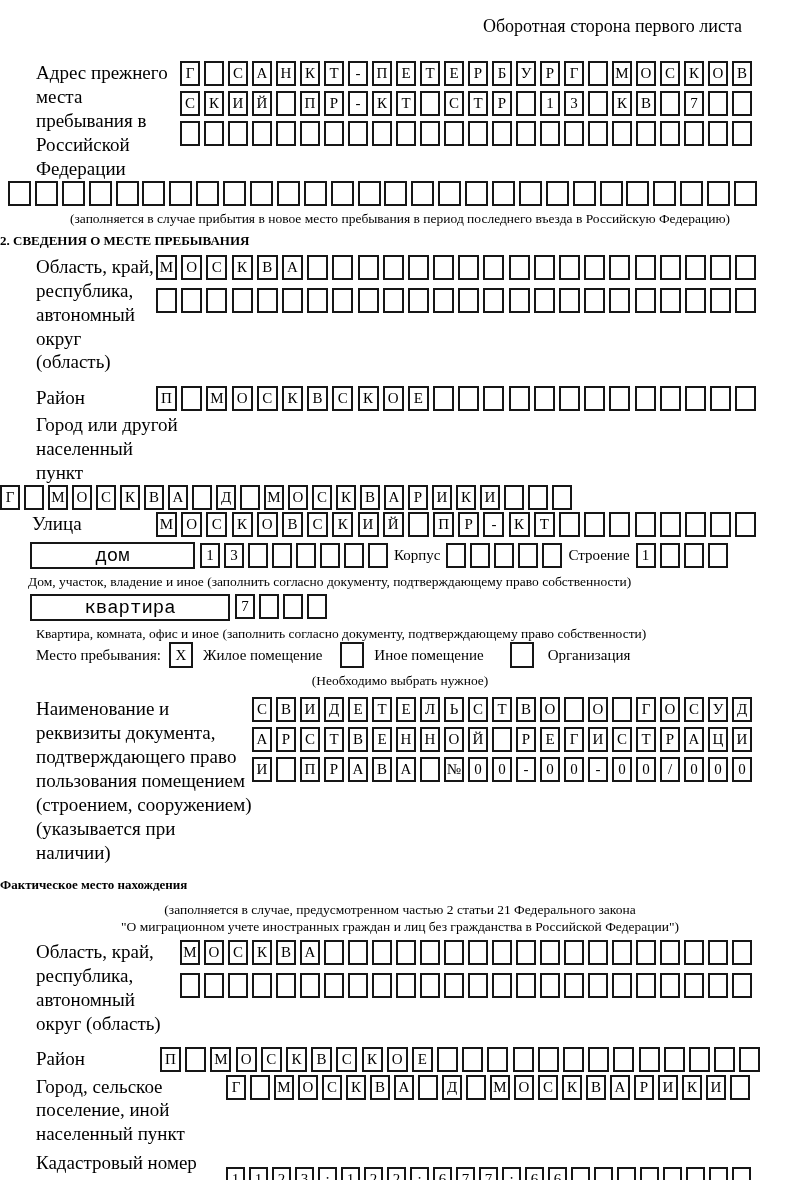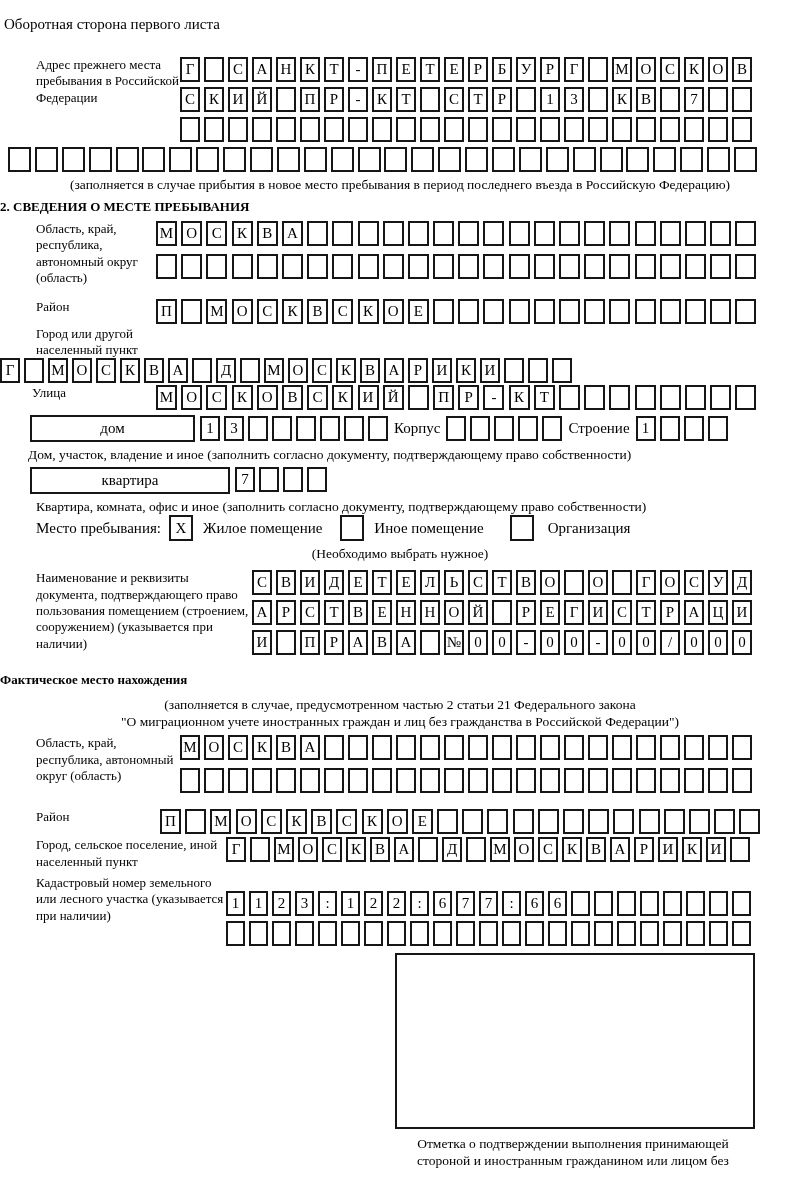--- a/index.html
+++ b/index.html
@@ -3,24 +3,24 @@
 <meta charset="utf-8">
 <style>
   * { box-sizing: border-box; }
   html,body { margin:0; padding:0; }
   body {
     width:800px; height:1180px; background:#ffffff; color:#000;
     font-family:"Liberation Serif","DejaVu Serif",serif;
   }
   .page { position:relative; width:800px; height:1180px; overflow:hidden; }
 
-  .hdr { padding:16px 58px 0 4px; font-size:15px; }
+  .hdr { text-align:right; padding:16px 58px 0 10px; font-size:18px; }
 
   .frow { display:flex; align-items:flex-start; }
-  .flabel { font-size:13px; line-height:1.26; flex:0 0 auto; padding-left:36px; }
+  .flabel { font-size:19px; line-height:1.26; flex:0 0 auto; padding-left:36px; }
   .stack > .boxes { margin-bottom:5px; }
 
   .boxes { display:flex; gap:4px; }
   .box {
     flex:0 0 auto; width:20px; height:25px; border:2px solid #161616;
     display:flex; align-items:center; justify-content:center;
     font-size:15px; line-height:1;
   }
   .boxes.p25 { gap:4.2px; }
   .boxes.p25 .box { width:21px; }
@@ -28,21 +28,21 @@
   .boxes.full .box { width:23px; }
   .boxes.narrow { gap:4px; }
   .boxes.narrow .box { width:19px; }
 
   .cap { font-size:13.5px; line-height:1.26; }
   .center { text-align:center; }
   .sec-title { text-align:left; font-weight:bold; font-size:13px; }
 
   .widebox {
     border:2px solid #161616; height:27px; flex:0 0 auto;
-    display:flex; align-items:center; justify-content:center; font-size:15px;
+    display:flex; align-items:center; justify-content:center; font-size:19px;font-family:Liberation Mono, monospace;
   }
   .inline-lbl { font-size:15px; line-height:27px; margin:0 6px; }
 
   .cbox {
     width:24px; height:26px; border:2px solid #161616; flex:0 0 auto;
     display:flex; align-items:center; justify-content:center; font-size:15px;
   }
   .opt-lbl { font-size:15px; line-height:26px; }
 
   .stamp-box { width:360px; height:176px; border:2px solid #161616; }

